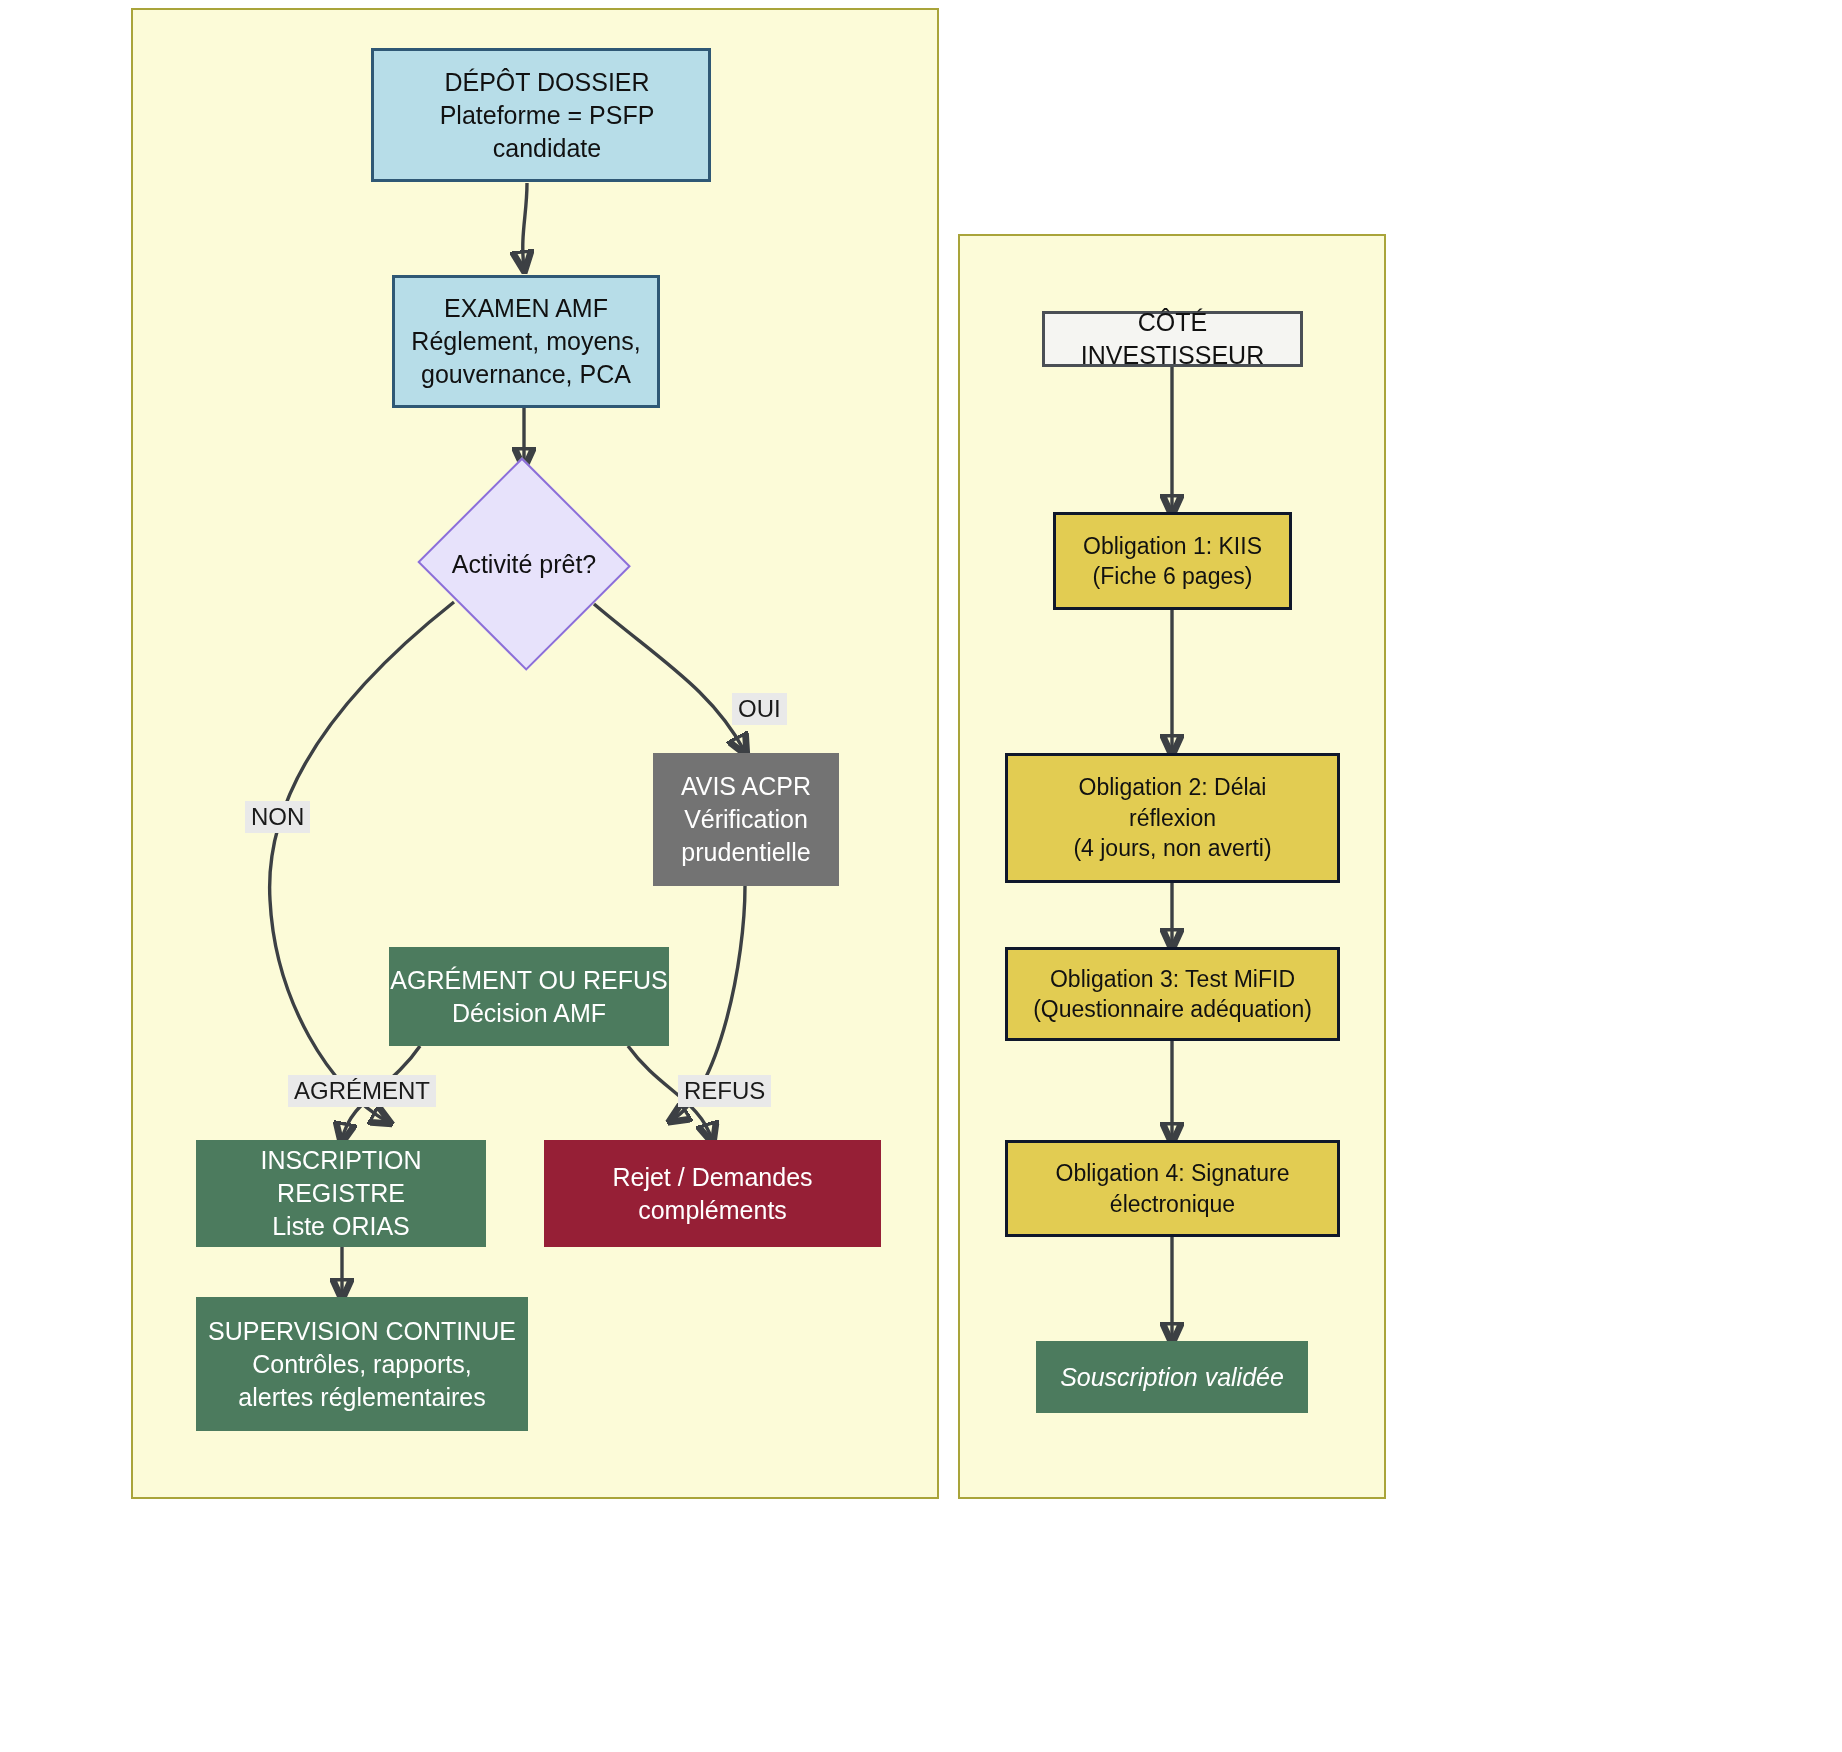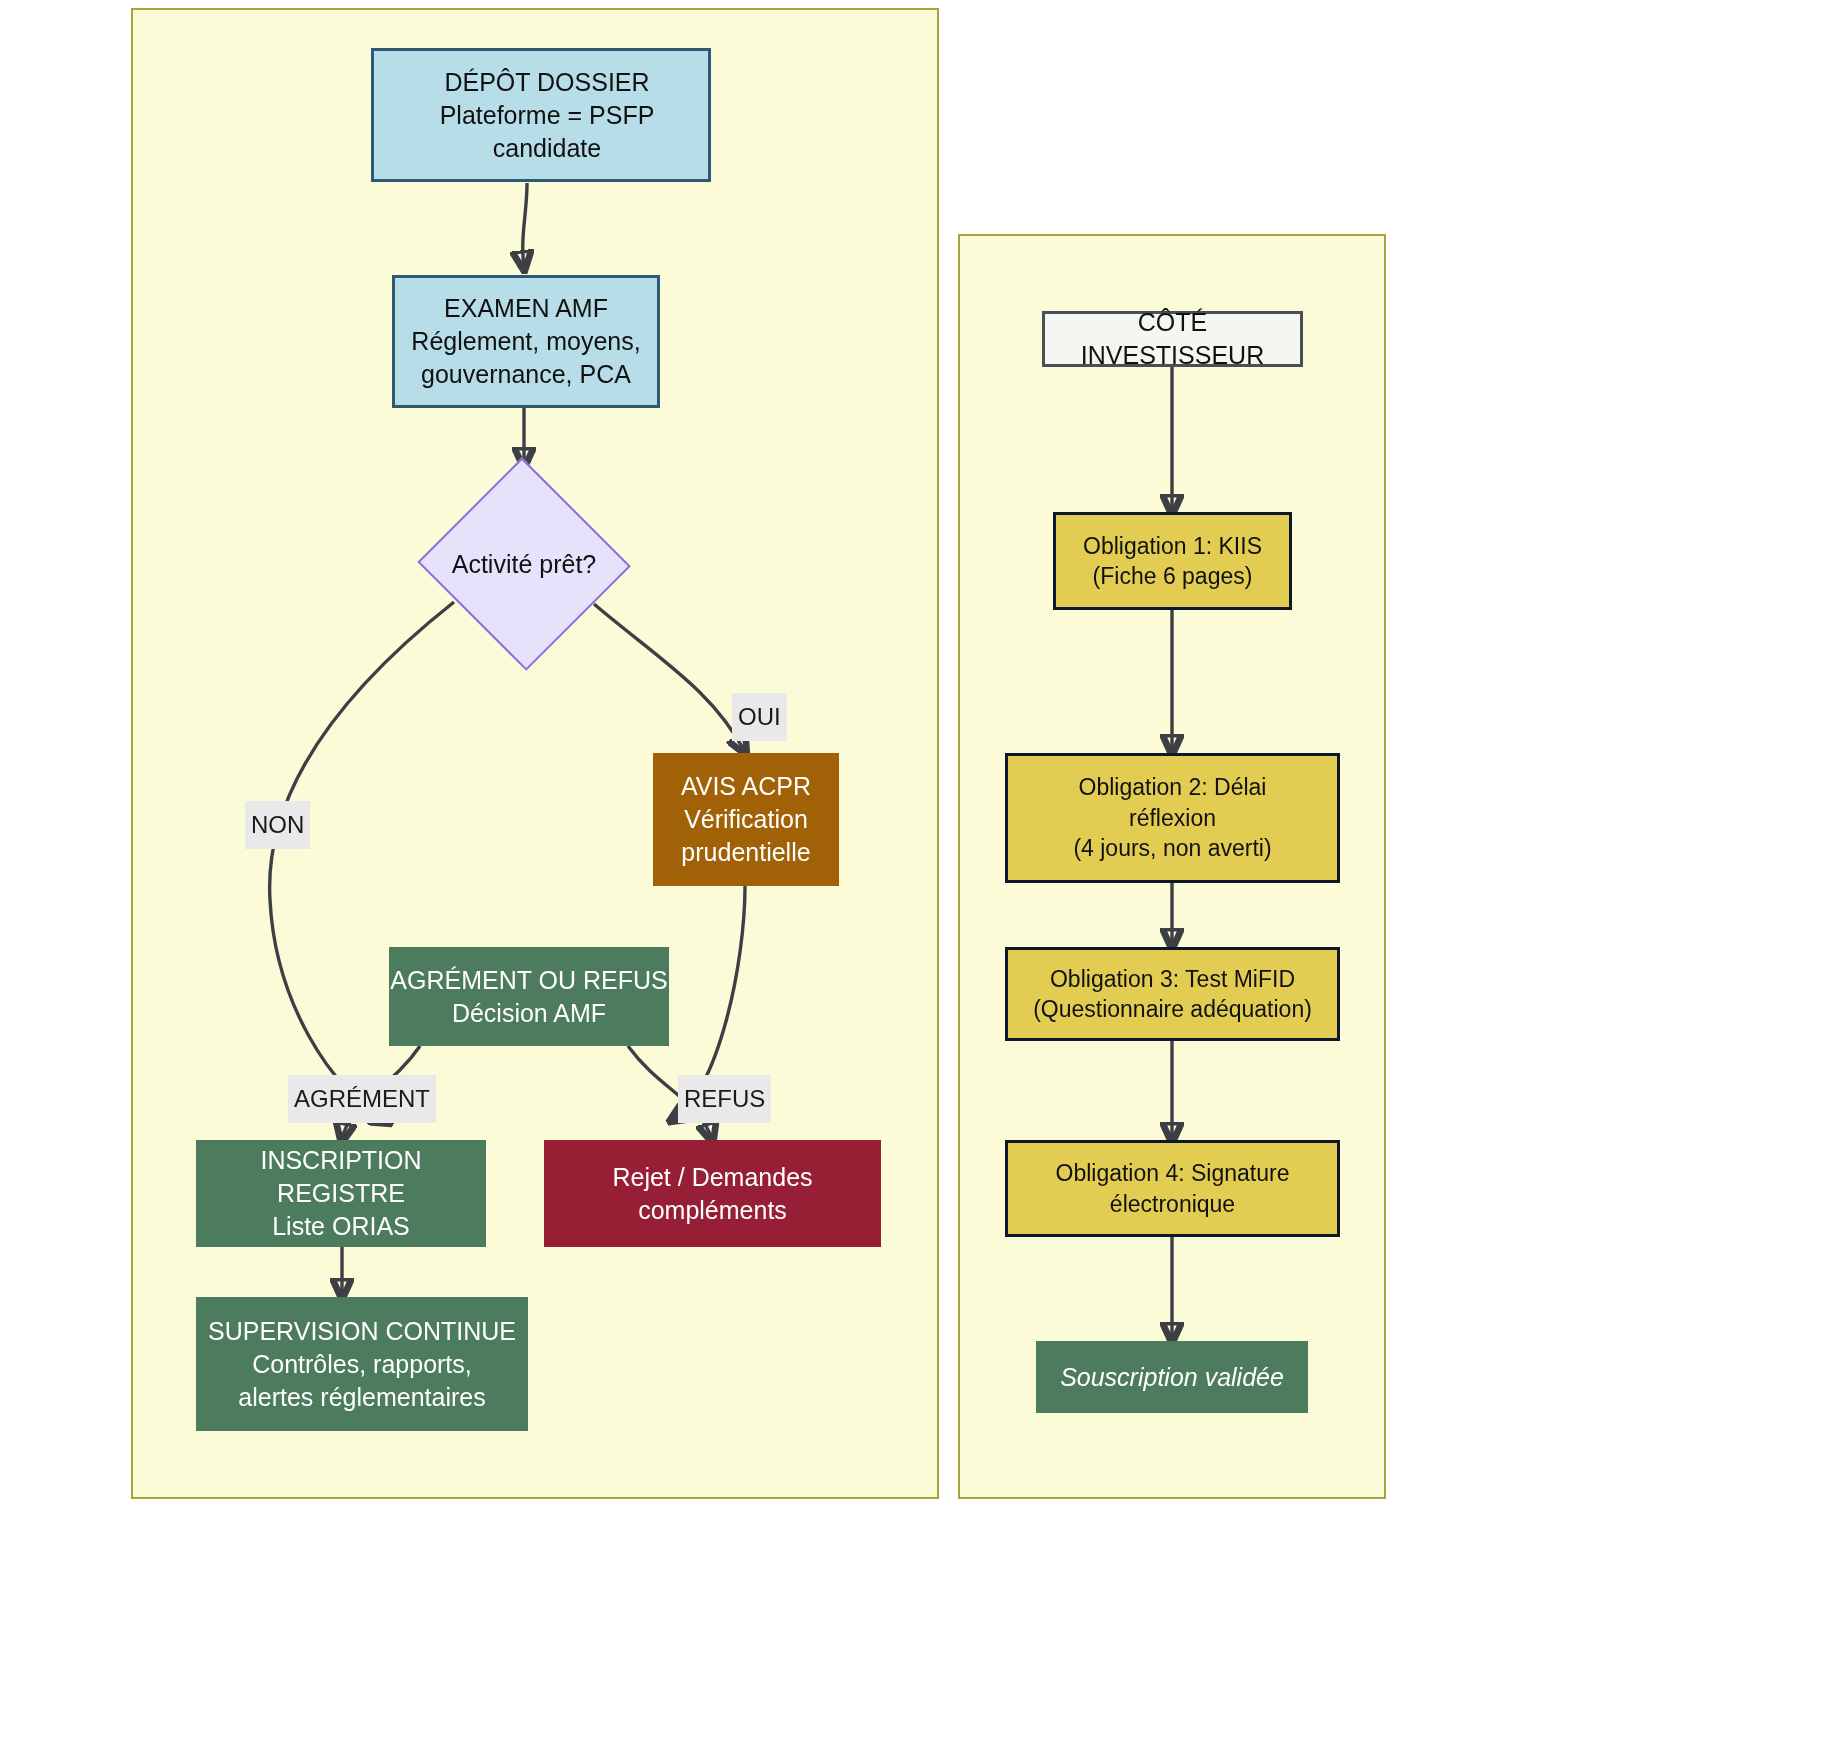--- a/index.html
+++ b/index.html
@@ -44,21 +44,21 @@
   .node .ln { display: block; width: 100%; }
 
   
   .n-blue {
     background: #B7DDE8;
     border: 3px solid #2F5875;
     color: #111111;
     font-size: 25px;
   }
   .n-teal {
-    background: #a16207;
+    background: #737373;
     border: none;
     color: #FFFFFF;
     font-size: 25px;
   }
   .n-green {
     background: #4C7B5E;
     border: none;
     color: #FFFFFF;
     font-size: 25px;
   }
@@ -100,21 +100,21 @@
   .diamond-label {
     position: relative;
     z-index: 2;
   }
 
   .edge-label {
     position: absolute;
     background: #E9E9E9;
     color: #1A1A1A;
     font-size: 24px;
-    padding: 10px 6px;
+    padding: 2px 6px;
     white-space: nowrap;
     z-index: 5;
     line-height: 1.15;
   }
 
   svg.links {
     position: absolute;
     left: 0; top: 0;
     width: 1842px;
     height: 1752px;

